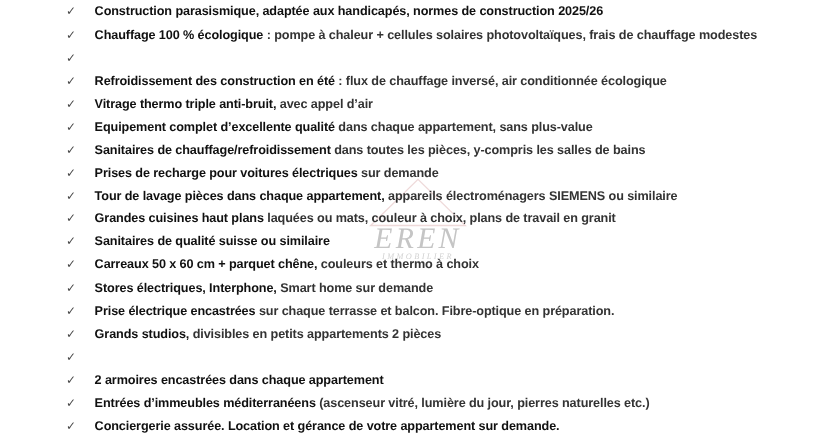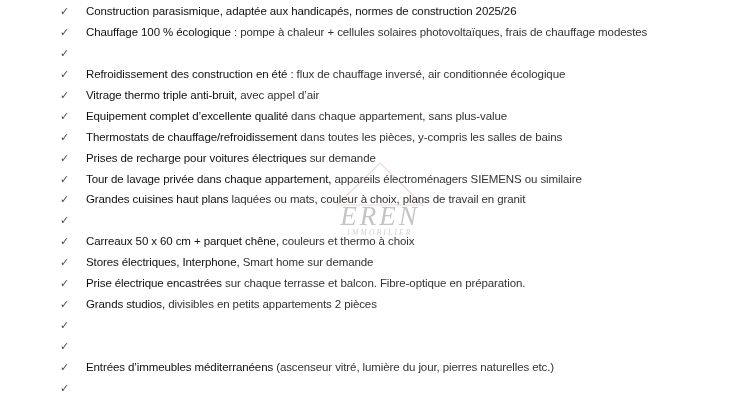--- a/index.html
+++ b/index.html
@@ -74,25 +74,25 @@
     color: #333333;
   }
   li.feature .check {
     position: absolute;
     left: 60px;
     top: 0;
     font-size: 11px;
     color: #4a4a4a;
   }
   li.feature .b {
-    font-weight: 400;
+    font-weight: 700;
     color: #101010;
   }
   li.feature .r {
-    font-weight: 400;
+    font-weight: 700;
     color: #333333;
   }
 </style>
 </head>
 <body>
 
 <div class="page">
 
   <div class="watermark">
     <svg width="100" height="52" viewBox="0 0 100 52">
@@ -102,28 +102,28 @@
     <div class="wm-sub">IMMOBILIER</div>
   </div>
 
   <ul class="features">
       <li class="feature"><span class="check">✓</span><span class="b">Construction parasismique, adaptée aux handicapés, normes de construction 2025/26</span><span class="r"></span></li>
       <li class="feature"><span class="check">✓</span><span class="b">Chauffage 100 % écologique</span><span class="r"> : pompe à chaleur + cellules solaires photovoltaïques, frais de chauffage modestes</span></li>
       <li class="feature"><span class="check">✓</span><span class="r"></span></li>
       <li class="feature"><span class="check">✓</span><span class="b">Refroidissement des construction en été</span><span class="r"> : flux de chauffage inversé, air conditionnée écologique</span></li>
       <li class="feature"><span class="check">✓</span><span class="b">Vitrage thermo triple anti-bruit,</span><span class="r"> avec appel d’air</span></li>
       <li class="feature"><span class="check">✓</span><span class="b">Equipement complet d’excellente qualité</span><span class="r"> dans chaque appartement, sans plus-value</span></li>
-      <li class="feature"><span class="check">✓</span><span class="b">Thermostats de chauffage/refroidissement</span><span class="r"> dans toutes les pièces, y-compris les salles de bains</span></li>
+      <li class="feature"><span class="check">✓</span><span class="b">Sanitaires de chauffage/refroidissement</span><span class="r"> dans toutes les pièces, y-compris les salles de bains</span></li>
       <li class="feature"><span class="check">✓</span><span class="b">Prises de recharge pour voitures électriques</span><span class="r"> sur demande</span></li>
-      <li class="feature"><span class="check">✓</span><span class="b">Tour de lavage privée dans chaque appartement,</span><span class="r"> appareils électroménagers SIEMENS ou similaire</span></li>
+      <li class="feature"><span class="check">✓</span><span class="b">Tour de lavage pièces dans chaque appartement,</span><span class="r"> appareils électroménagers SIEMENS ou similaire</span></li>
       <li class="feature"><span class="check">✓</span><span class="b">Grandes cuisines haut plans</span><span class="r"> laquées ou mats, couleur à choix, plans de travail en granit</span></li>
-      <li class="feature"><span class="check">✓</span><span class="r"></span></li>
+      <li class="feature"><span class="check">✓</span><span class="b">Sanitaires de qualité suisse ou similaire</span><span class="r"></span></li>
       <li class="feature"><span class="check">✓</span><span class="b">Carreaux 50 x 60 cm + parquet chêne,</span><span class="r"> couleurs et thermo à choix</span></li>
       <li class="feature"><span class="check">✓</span><span class="b">Stores électriques, Interphone,</span><span class="r"> Smart home sur demande</span></li>
       <li class="feature"><span class="check">✓</span><span class="b">Prise électrique encastrées</span><span class="r"> sur chaque terrasse et balcon. Fibre-optique en préparation.</span></li>
       <li class="feature"><span class="check">✓</span><span class="b">Grands studios,</span><span class="r"> divisibles en petits appartements 2 pièces</span></li>
       <li class="feature"><span class="check">✓</span><span class="r"></span></li>
-      <li class="feature"><span class="check">✓</span><span class="r"></span></li>
+      <li class="feature"><span class="check">✓</span><span class="b">2 armoires encastrées dans chaque appartement</span><span class="r"></span></li>
       <li class="feature"><span class="check">✓</span><span class="b">Entrées d’immeubles méditerranéens</span><span class="r"> (ascenseur vitré, lumière du jour, pierres naturelles etc.)</span></li>
-      <li class="feature"><span class="check">✓</span><span class="r"></span></li>
+      <li class="feature"><span class="check">✓</span><span class="b">Conciergerie assurée. Location et gérance de votre appartement sur demande.</span><span class="r"></span></li>
     </ul>
 
 </div>
 
 </body></html>

